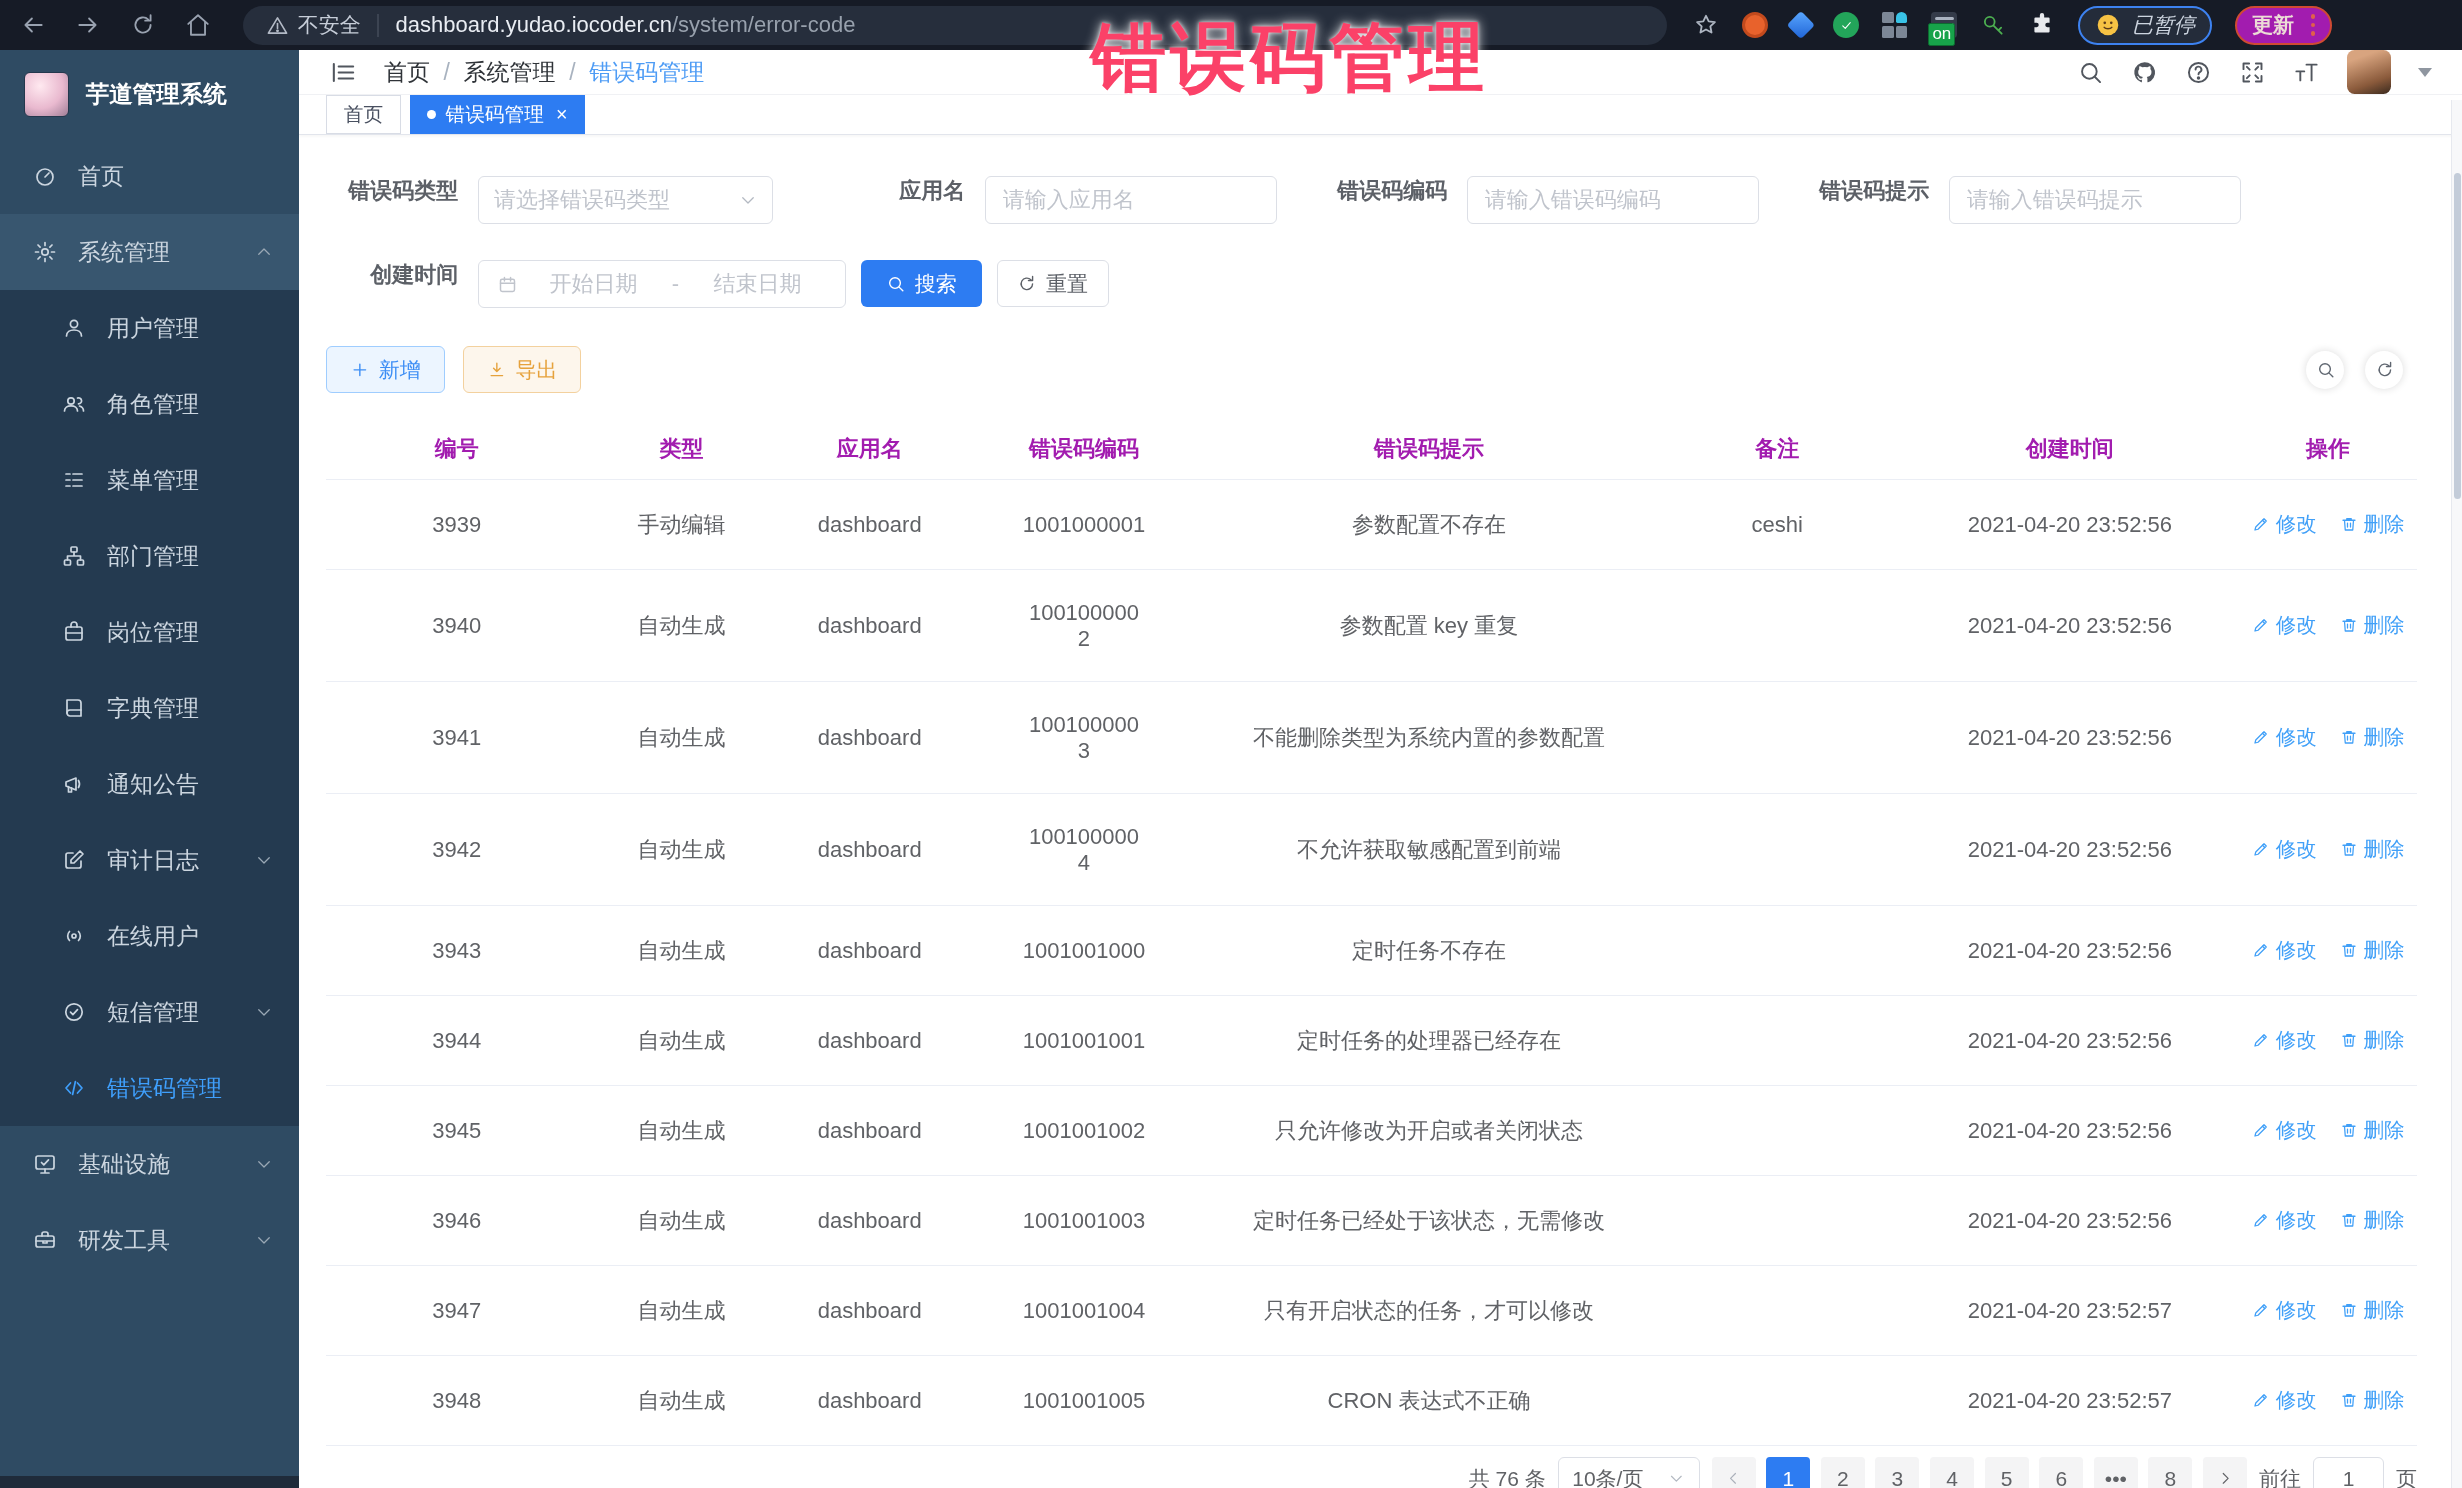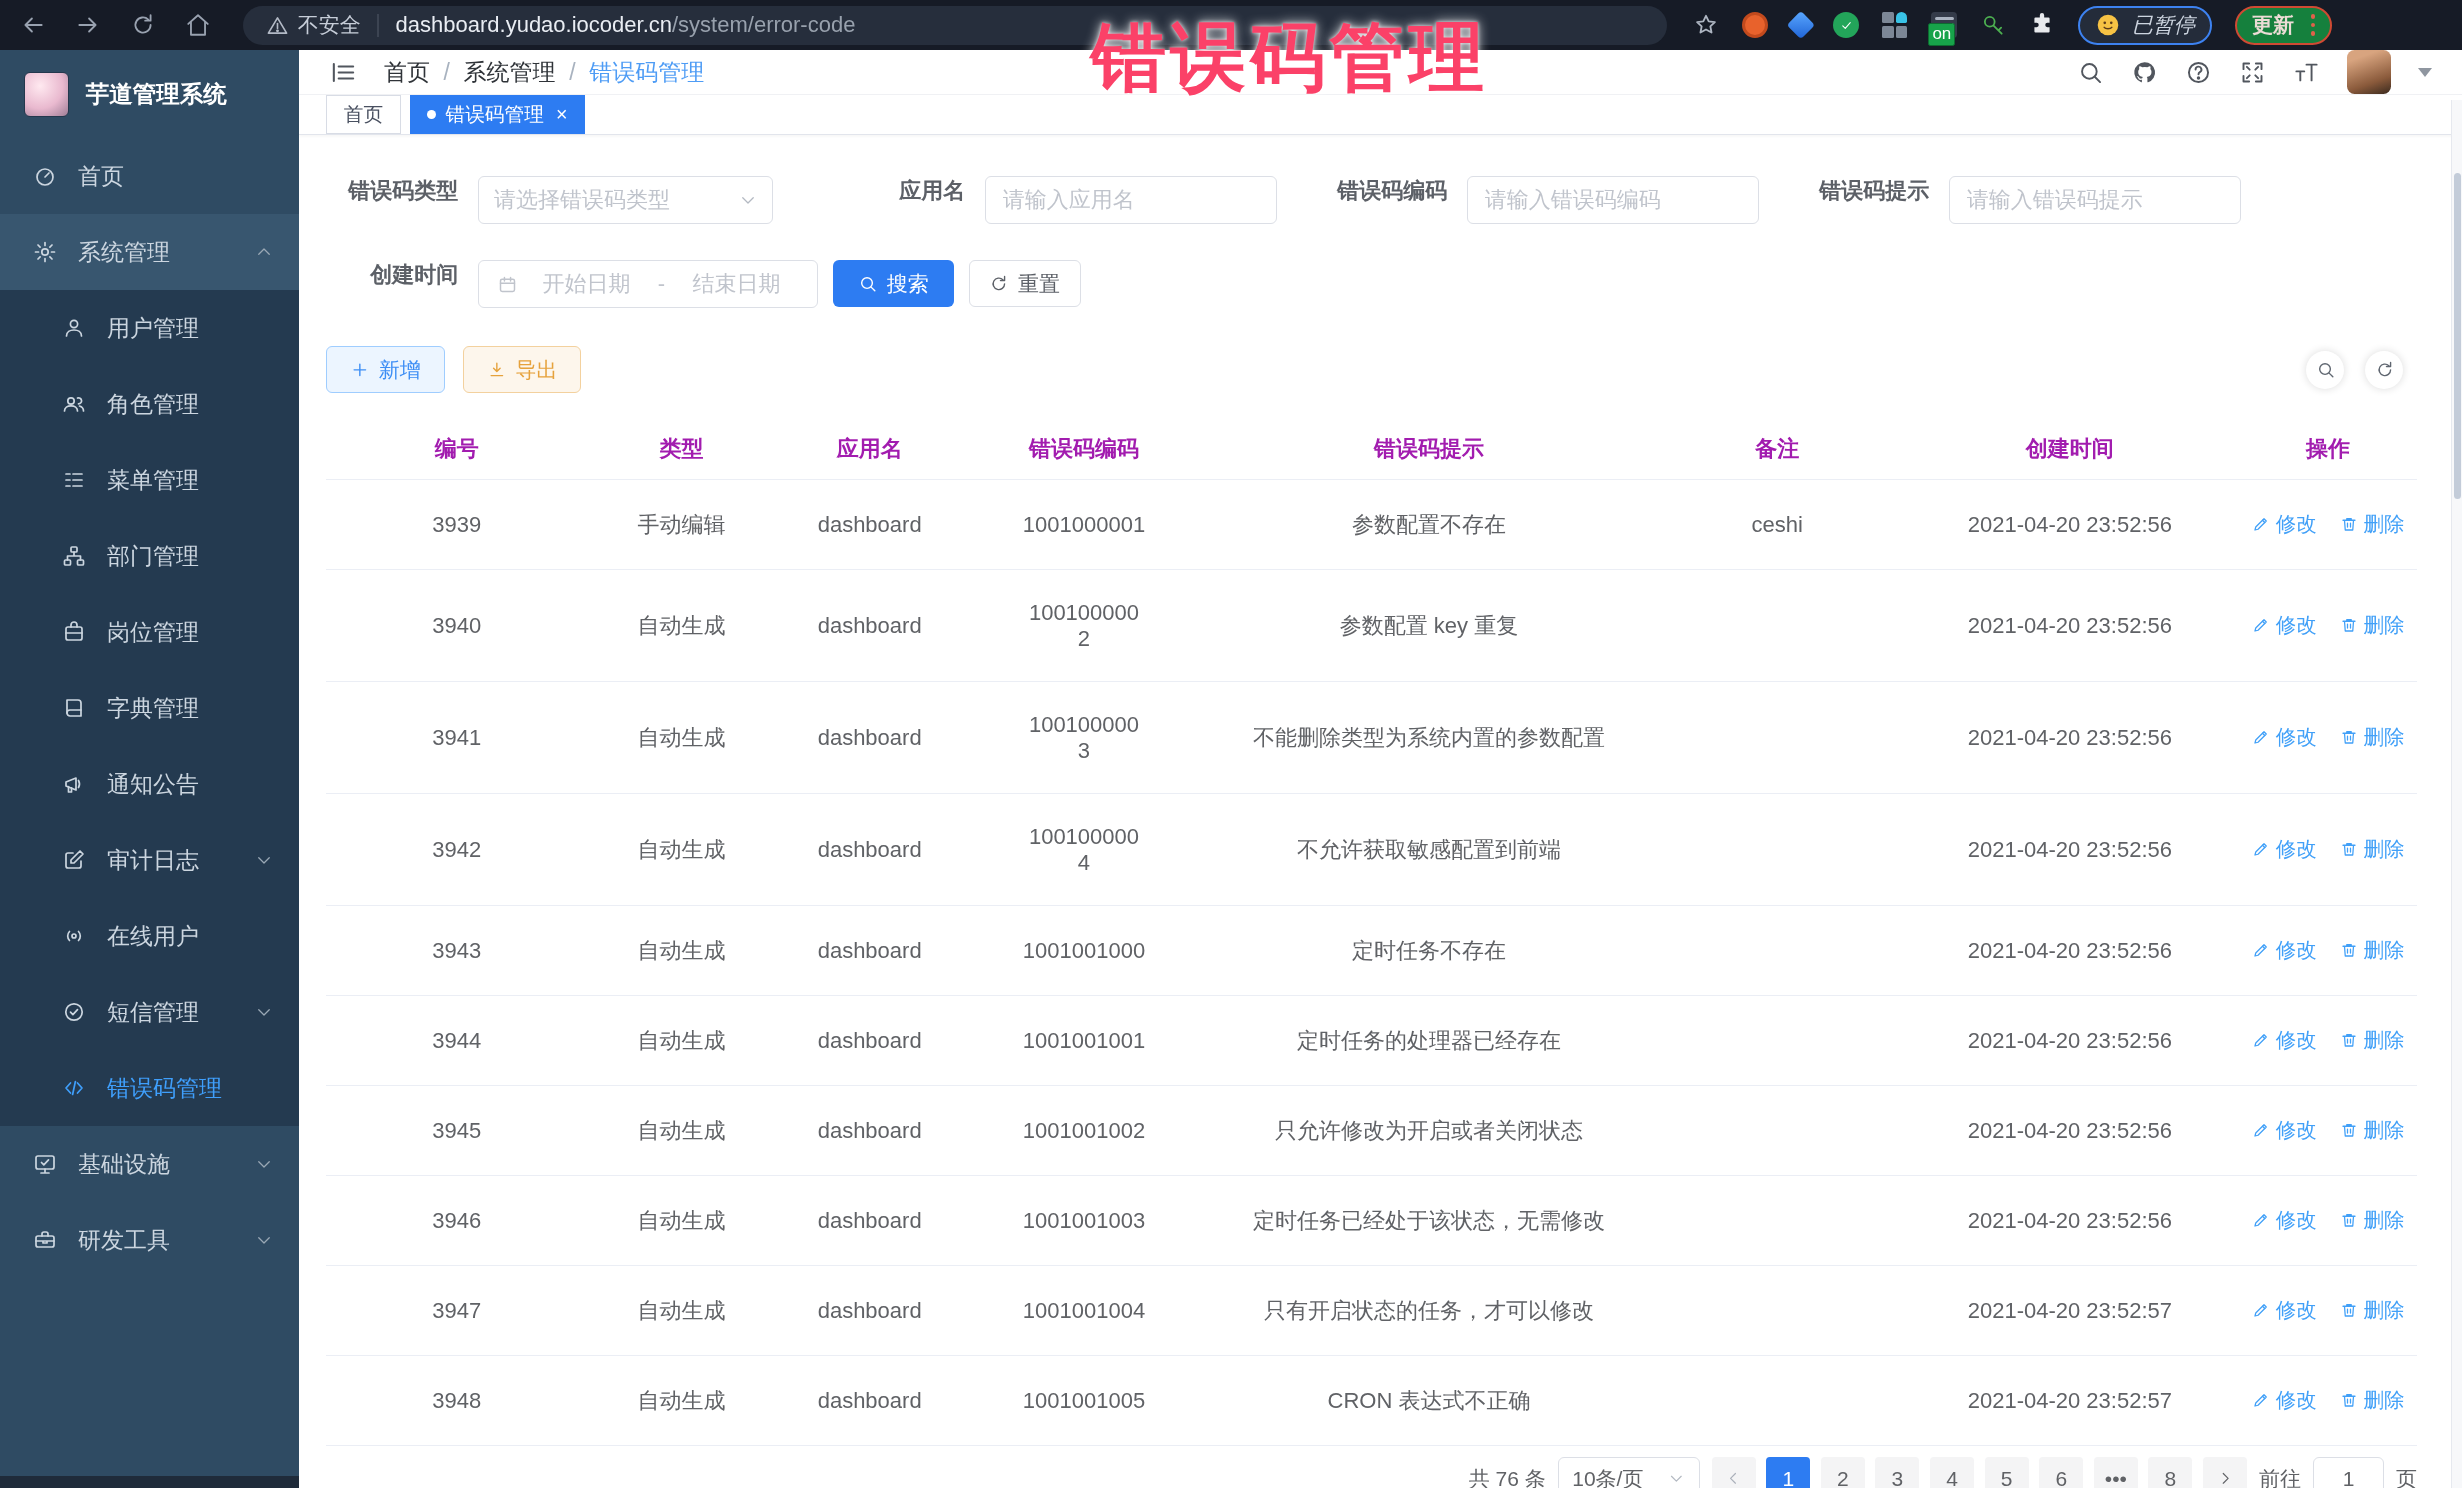--- a/index.html
+++ b/index.html
@@ -29,21 +29,21 @@
   .ext.grid i { height:11.4px; background:#7c8796; border-radius:1.5px; }
   .ext.grid i.c { background:#39c3e6; border-radius:50% 50% 1.5px 1.5px; }
   .ext.switch { background:#343b49; border-radius:3.8px; }
   .ext.switch i { position:absolute; left:3.8px; right:3.8px; height:2.3px; background:#aab3c0; border-radius:1.5px; }
   .onbadge { position:absolute; left:-3px; bottom:-7.6px; background:#17a34a; color:#fff; font-size:17px;
     padding:1px 3px; border-radius:2.3px; border:1.5px solid #0d6b30; line-height:1.1; }
   .ext.key { color:#4caf50; }
   .ext.puzzle { color:#e8eaed; }
   .pill { height:39px; border-radius:19.7px; display:flex; align-items:center; gap:10.6px; padding:0 15px; }
   .pill.profile { background:#242c3a; border:2.3px solid #3d82f0; color:#ccd4df; font-size:21px;font-style:italic; }
-  .pill.update { background:#15803d; border:2.3px solid #cf4a33; color:#ecdcd6; font-size:21px; font-weight:600; gap:16.7px; }
+  .pill.update { background:#a21caf; border:2.3px solid #cf4a33; color:#ecdcd6; font-size:21px; font-weight:600; gap:16.7px; }
   .dots { display:flex; flex-direction:column; gap:3.8px; }
   .dots i { width:4.5px; height:4.5px; border-radius:50%; background:#e0604a; }
 
   .overlay-title { position:absolute; left:1091px; top:7.6px; z-index:50; font-size:75px; font-weight:bold;
     letter-spacing:4.5px; color:#fb4168;
     text-shadow:0 0 12px rgba(255,255,255,.95), 0 0 3.8px rgba(255,255,255,.8); }
 
   
   .app { display:flex; height:1438px; }
   .sidebar { position:relative; width:299px; background:#2f4b63; color:#ccd6e0; flex:none; }
@@ -92,21 +92,21 @@
   .flabel { font-size:22px; font-weight:600; color:#5c6067; text-align:right; padding-right:19.7px; flex:none; }
   .w200 { width:152px; } .w160 { width:127px; } .w196 { width:148px; }
   .ctrl { height:48px; border:1.5px solid #dcdfe6; border-radius:6px; background:#fff;
     display:flex; align-items:center; font-size:22px; color:#c0c4cc; }
   .sel { width:295px; padding:0 15px; justify-content:space-between; }
   .sel .sc { width:18px; height:18px; color:#b3b9c2; }
   input.inp { width:292px; height:48px; border:1.5px solid #dcdfe6; border-radius:6px; padding:0 16.7px;
     font-size:22px; color:#606266; outline:none; font-family:"Liberation Sans",sans-serif; }
   input.inp::placeholder { color:#c0c4cc; }
   .gap { margin-left:42px; } .gap-lg { margin-left:85px; }
-  .daterange { width:340px; padding:0 18px; gap:6px; }
+  .daterange { width:368px; padding:0 18px; gap:6px; }
   .daterange .cal { width:21px; height:21px; color:#c0c4cc; flex:none; }
   .daterange .ph { flex:1; text-align:center; }
   .daterange .rs { color:#c0c4cc; padding:0 3px; }
   .btn { height:47px; border-radius:6px; display:inline-flex; align-items:center; justify-content:center;
     gap:9px; font-size:21px; cursor:pointer; border:1.5px solid transparent; }
   .btn .bi { width:19.7px; height:19.7px; }
   .btn.primary { background:#2d7cf2; color:#fff; padding:0 24px; margin-left:15px; }
   .btn.plain { background:#fff; border-color:#dcdfe6; color:#5c6067; padding:0 19.7px; margin-left:15px; }
   .btn.add { background:#ecf5ff; border-color:#9fcdff; color:#3d8ef5; padding:0 23px; }
   .btn.export { background:#fdf6ec; border-color:#f3d19e; color:#e6a23c; padding:0 23px; margin-left:18px; }

